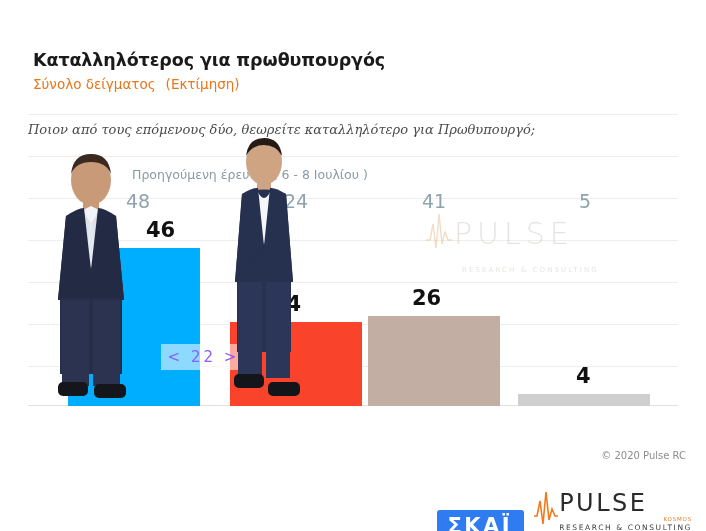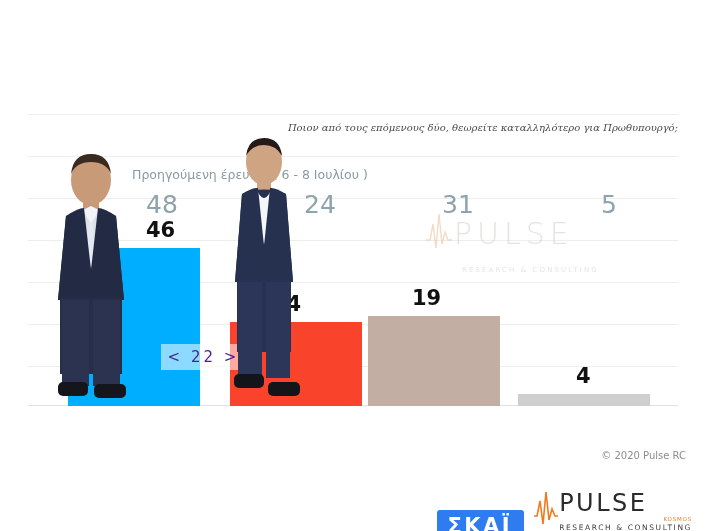--- a/index.html
+++ b/index.html
@@ -66,23 +66,23 @@
     height: 1px;
     background: #e3e1de;
   }
 
   
   .question {
     position: absolute;
     left: 0;
     top: 8px;
     width: 100%;
-    text-align: right;
+    text-align: left;
     font-style: italic;
-    font-size: 10px;
+    font-size: 13px;
     color: #4a4a4a;
     font-family: "DejaVu Serif", "Liberation Serif", serif;
   }
 
   
   .prev-label {
     position: absolute;
     top: 53px;
     left: 104px;
     font-size: 12.5px;
@@ -95,25 +95,24 @@
   .prev-values {
     position: absolute;
     top: 76px;
     left: 0;
     width: 100%;
     height: 30px;
   }
   .prev-val {
     position: absolute;
     top: 0;
-    font-size: 25px;
+    font-size: 19px;
     color: #8fa3ad;
     text-align: center;
     transform: translateX(-50%);
-    margin-left: 24px;
   }
 
   
   .watermark {
     position: absolute;
     left: 398px;
     top: 96px;
     width: 180px;
     opacity: 0.5;
     pointer-events: none;
@@ -166,21 +165,21 @@
     white-space: nowrap;
   }
 
   
   .gap-annotation {
     position: absolute;
     height: 26px;
     line-height: 26px;
     text-align: center;
     font-size: 15px;
-    color: #4c1d95;
+    color: #8b5cf6;
     background: rgba(255,255,255,0.55);
     letter-spacing: 3px;
   }
 
   
   .cat-labels {
     position: absolute;
     left: 28px;
     top: 418px;
     width: 650px;
@@ -264,20 +263,26 @@
     position: absolute;
     bottom: 0;
   }
   .photo svg { display: block; }
 </style>
 </head>
 <body>
 
 <div class="poll-card">
 
+  <div class="header">
+    <div class="chart-title">Καταλληλότερος για πρωθυπουργός</div>
+    <div class="chart-subtitle">
+      <span>Σύνολο δείγματος</span><span class="paren">(Εκτίμηση)</span>
+    </div>
+  </div>
 
   <div class="plot-frame">
 
     <div class="gridline" style="top:0px;"></div>
     <div class="gridline" style="top:42px;"></div>
     <div class="gridline" style="top:84px;"></div>
     <div class="gridline" style="top:126px;"></div>
     <div class="gridline" style="top:168px;"></div>
     <div class="gridline" style="top:210px;"></div>
     <div class="gridline" style="top:252px;"></div>
@@ -297,39 +302,39 @@
       <div class="wm-sub">RESEARCH &amp; CONSULTING</div>
     </div>
 
     <div class="prev-label">
       <span>Προηγούμενη έρευνα</span><span class="daterange">( 6 - 8 Ιουλίου )</span>
     </div>
 
     <div class="prev-values">
       <span class="prev-val" style="left:110px;">48</span>
       <span class="prev-val" style="left:268px;">24</span>
-      <span class="prev-val" style="left:406px;">31</span>
+      <span class="prev-val" style="left:406px;">41</span>
       <span class="prev-val" style="left:557px;">5</span>
     </div>
 
     <div class="bars">
 
       <div class="bar-group" style="left:40px; width:132px; height:158px;">
         <div class="bar" style="height:158px; background:#00AEFF;"></div>
         <div class="bar-value" style="left:78px; bottom:164px;margin-top:31px;">46</div>
       </div>
 
       <div class="bar-group" style="left:202px; width:132px; height:84px;">
         <div class="bar" style="height:84px; background:#F9442B;"></div>
         <div class="bar-value" style="left:42px; bottom:90px;">24</div>
       </div>
 
       <div class="bar-group" style="left:340px; width:132px; height:90px;">
         <div class="bar" style="height:90px; background:#C2AEA2;"></div>
-        <div class="bar-value" style="left:44px; bottom:96px;">19</div>
+        <div class="bar-value" style="left:44px; bottom:96px;">26</div>
       </div>
 
       <div class="bar-group" style="left:490px; width:132px; height:12px;">
         <div class="bar" style="height:12px; background:#CFCFCF;"></div>
         <div class="bar-value" style="left:58px; bottom:18px;">4</div>
       </div>
 
       <div class="gap-annotation" style="left:133px; width:85px; bottom:36px;">&lt; 22 &gt;</div>
     </div>
 

